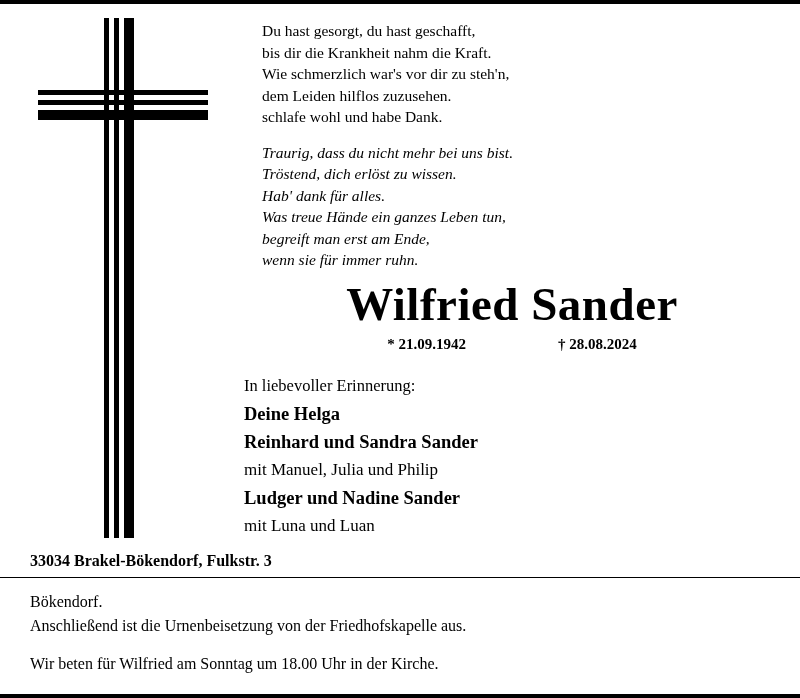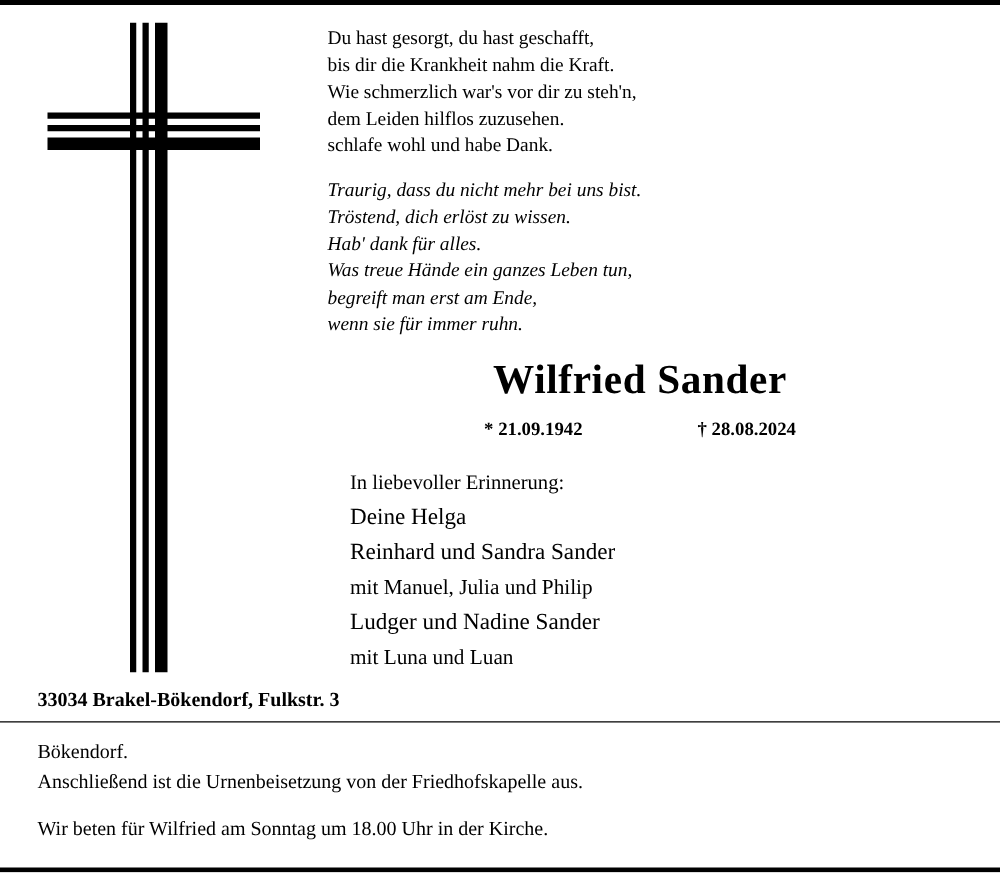--- a/index.html
+++ b/index.html
@@ -60,46 +60,46 @@
 
   
   .name-block {
     position: absolute;
     left: 262px;
     top: 278px;
     width: 500px;
     text-align: center;
   }
   .deceased-name {
-    font-size: 33px;
+    font-size: 47px;
     font-weight: bold;
     letter-spacing: 0.5px;
     line-height: 52px;
   }
   .dates {
     margin-top: 6px;
     font-size: 15px;
     font-weight: bold;
     display: flex;
     justify-content: center;
     gap: 92px;
   }
   .dates .date-item { white-space: nowrap; }
 
   
   .family {
     position: absolute;
-    left: 280px;
+    left: 244px;
     top: 372px;
     width: 470px;
     font-size: 17px;
     line-height: 28px;
   }
   .family .intro { font-size: 16.5px; }
-  .family .bold { font-weight: normal; font-size: 18.5px; }
+  .family .bold { font-weight: bold; font-size: 18.5px; }
   .family .sub { font-size: 17px; }
 
   
   .address {
     position: absolute;
     left: 30px;
     top: 552px;
     font-size: 16px;
     font-weight: bold;
   }

